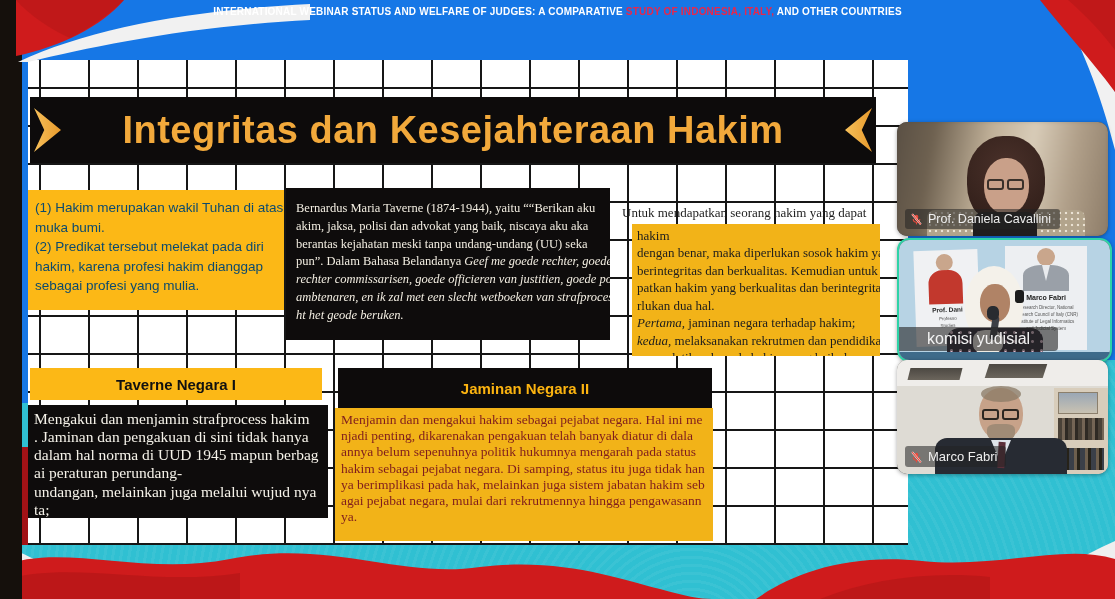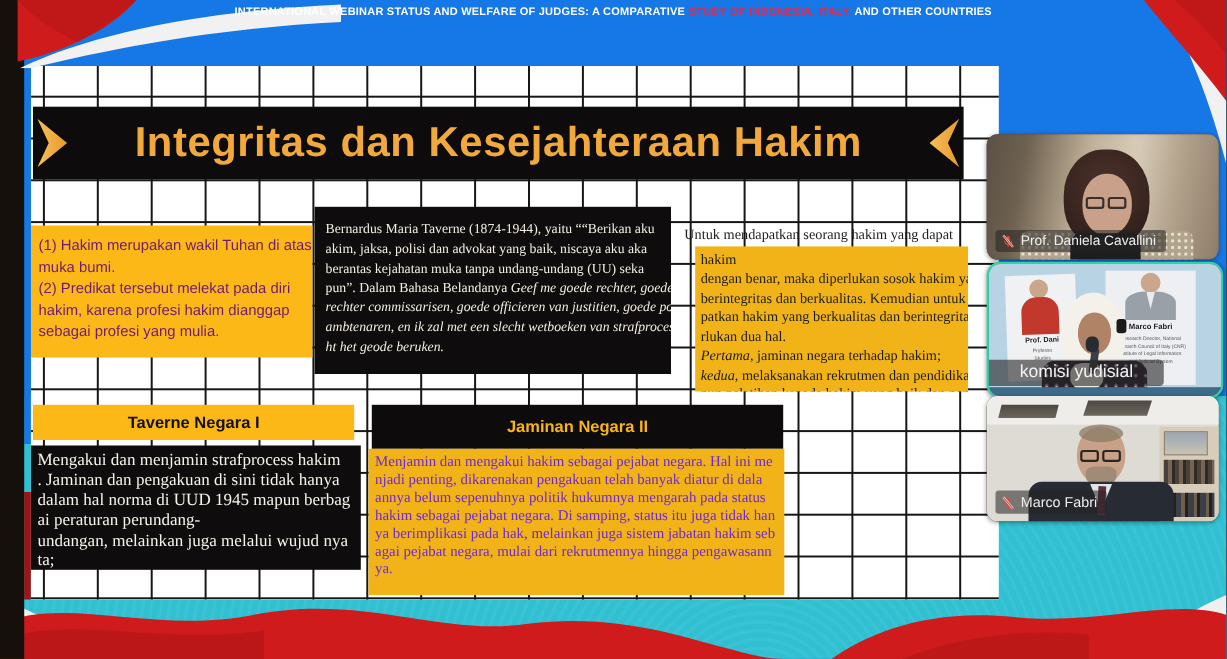--- a/index.html
+++ b/index.html
@@ -27,39 +27,39 @@
                      linear-gradient(90deg,#161616 2px,rgba(0,0,0,0) 2px);
     background-size:49px 38px;background-position:11px 27px;padding-left:28px;}
   .slide-title-banner{position:absolute;left:2px;top:37px;width:846px;height:66px;background:#0d0b0b;
     display:flex;align-items:center;justify-content:center;}
   .slide-title{color:#f2a93b;font-size:38px;font-weight:bold;letter-spacing:.5px;white-space:nowrap;}
   .banner-arrow{position:absolute;top:11px;width:27px;height:44px;
     background:linear-gradient(90deg,#f6c05a,#e89a2c);}
   .banner-arrow.left{left:4px;clip-path:polygon(0 0,100% 50%,0 100%,38% 50%);}
   .banner-arrow.right{right:4px;clip-path:polygon(100% 0,0 50%,100% 100%,62% 50%);}
   .lines div{white-space:nowrap;}
-  .intro-box{position:absolute;left:0;top:145px;width:256px;height:120px;background:#fcb816;
-    padding:8px 7px;box-sizing:border-box;font-size:13.5px;line-height:1.45;color:#701a75;overflow:hidden;}
+  .intro-box{position:absolute;left:0;top:130px;width:256px;height:120px;background:#fcb816;
+    padding:8px 7px;box-sizing:border-box;font-size:13.5px;line-height:1.45;color:#0c4a6e;overflow:hidden;}
   .quote-box{position:absolute;left:258px;top:128px;width:324px;height:152px;background:#0e0c0c;
     padding:12px 10px;box-sizing:border-box;font-family:"Liberation Serif",serif;
     font-size:12.5px;line-height:1.42;color:#f3eee2;overflow:hidden;}
   .right-col{position:absolute;left:592px;top:144px;width:260px;height:152px;overflow:hidden;
     font-family:"Liberation Serif",serif;font-size:13px;line-height:1.35;color:#1d1d1d;}
   .right-col .lead{white-space:nowrap;padding-left:2px;}
   .right-col .ybox{margin-left:12px;margin-top:2px;background:#f2b318;padding:3px 0 6px 5px;overflow:hidden;}
   .g1-header{position:absolute;left:2px;top:308px;width:292px;height:32px;background:#fcb816;
     display:flex;align-items:center;justify-content:center;font-size:15px;font-weight:bold;color:#111;}
   .g2-header{position:absolute;left:310px;top:308px;width:374px;height:40px;background:#0d0b0b;
     display:flex;align-items:center;justify-content:center;font-size:15px;font-weight:bold;color:#fcb410;}
   .g1-box{position:absolute;left:0;top:345px;width:300px;height:113px;background:#0e0c0c;
     padding:5px 6px;box-sizing:border-box;font-family:"Liberation Serif",serif;
     font-size:15.5px;line-height:1.17;color:#f6f3ea;overflow:hidden;}
   .g2-box{position:absolute;left:307px;top:348px;width:378px;height:133px;background:#f2b318;
     padding:4px 6px;box-sizing:border-box;font-family:"Liberation Serif",serif;
-    font-size:13.5px;line-height:1.2;color:#6d28d9;overflow:hidden;}
+    font-size:13.5px;line-height:1.2;color:#7f1d1d;overflow:hidden;}
   
   .tile{position:absolute;left:897px;width:211px;border-radius:10px;overflow:hidden;z-index:8;
     background:#444;box-shadow:0 1px 4px rgba(0,0,0,.35);}
   .tile.active{border:2px solid #2ed3a6;border-radius:12px;}
   .tile .bg,.tile .el{position:absolute;}
   .name-tag{position:absolute;left:8px;bottom:7px;display:flex;align-items:flex-end;gap:5px;
     background:rgba(35,35,35,.55);color:#eee;font-size:12.5px;padding:3px 9px 3px 5px;border-radius:3px;}
   .name-tag.big{left:0;bottom:9px;font-size:16px;padding:3px 28px;border-radius:0 4px 4px 0;
     background:rgba(35,35,35,.6);color:#f2f2f2;}
   .mini{font-size:6.5px;font-weight:bold;color:#222;text-align:center;}
@@ -112,21 +112,21 @@
         <div>(1) Hakim merupakan wakil Tuhan di atas</div>
         <div>muka bumi.</div>
         <div>(2) Predikat tersebut melekat pada diri</div>
         <div>hakim, karena profesi hakim dianggap</div>
         <div>sebagai profesi yang mulia.</div>
       </div>
 
     <div class="quote-box lines">
         <div><span>Bernardus Maria Taverne (1874-1944), yaitu ““Berikan aku</span></div>
         <div><span>akim, jaksa, polisi dan advokat yang baik, niscaya aku aka</span></div>
-        <div><span>berantas kejahatan muka tanpa undang-undang (UU) seka</span></div>
+        <div><span>berantas kejahatan meski tanpa undang-undang (UU) seka</span></div>
         <div><span>pun”. Dalam Bahasa Belandanya </span><span style="font-style: italic;">Geef me goede rechter, goede</span></div>
         <div><span style="font-style: italic;">rechter commissarisen, goede officieren van justitien, goede polit</span></div>
         <div><span style="font-style: italic;">ambtenaren, en ik zal met een slecht wetboeken van strafprocess</span></div>
         <div><span style="font-style: italic; text-align: right;">ht het geode beruken.</span></div>
       </div>
 
     <div class="right-col">
       <div class="lead">Untuk mendapatkan seorang hakim yang dapat</div>
       <div class="ybox lines">
           <div>hakim</div>

